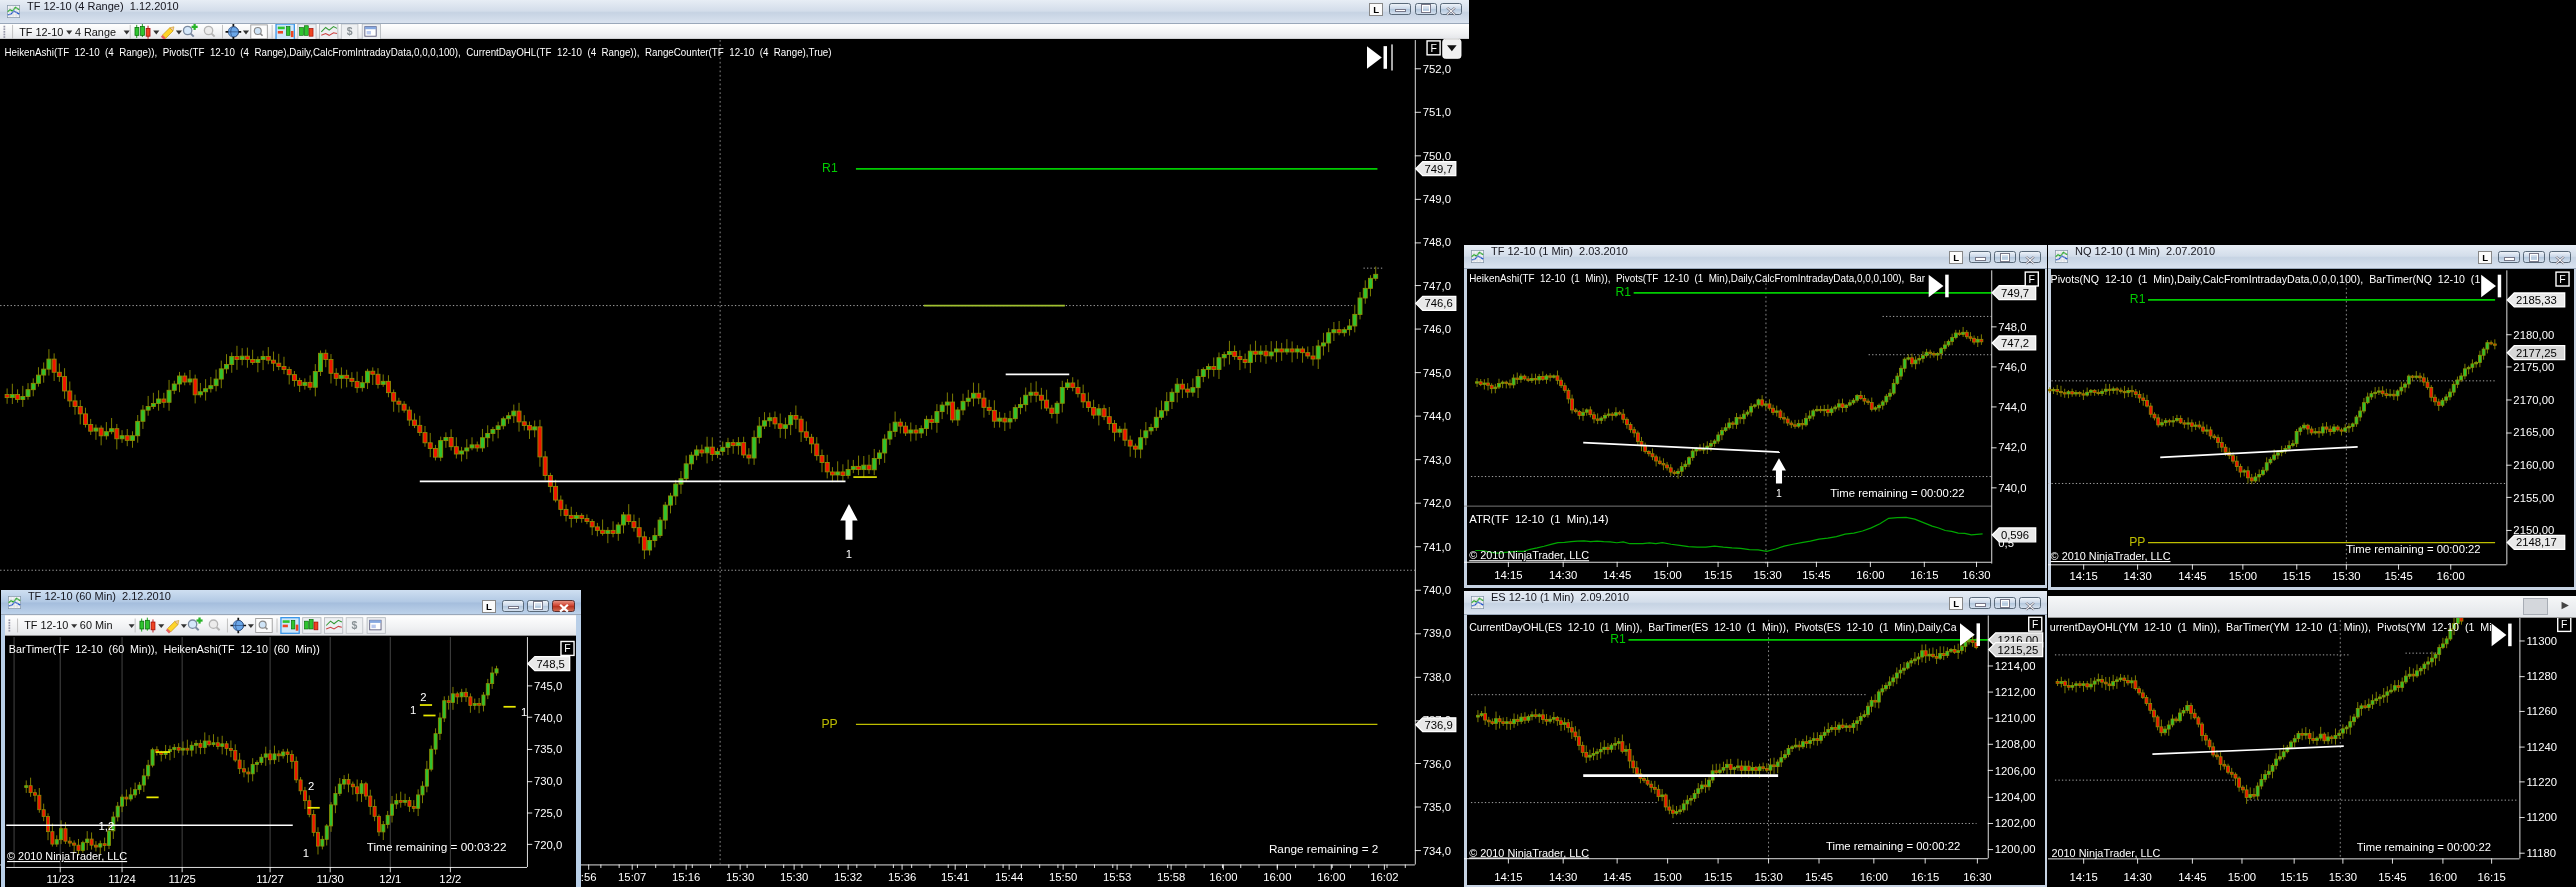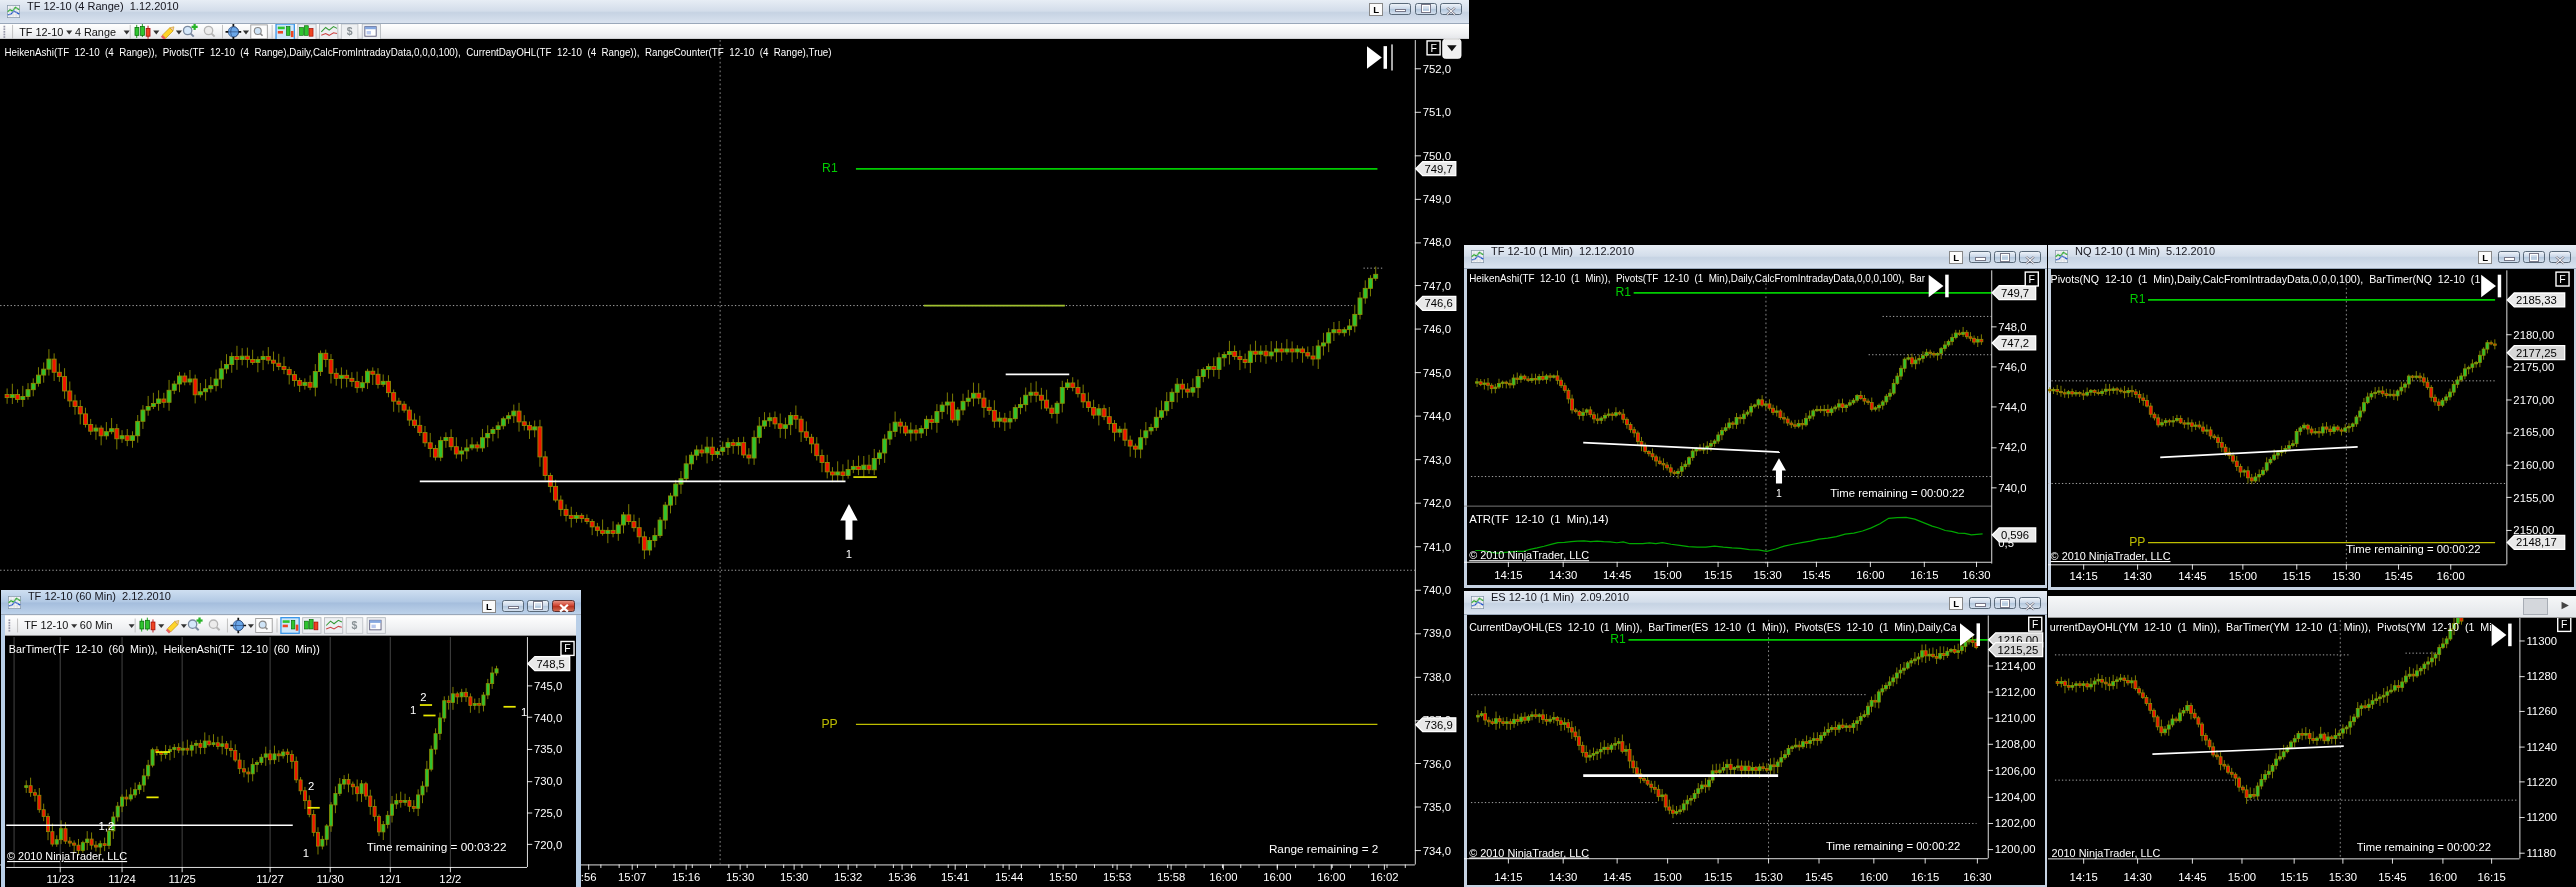--- a/index.html
+++ b/index.html
@@ -766,21 +766,21 @@
   </div>
 <div class="win" style="left:1464px;top:245px;width:583px;height:343px;background:#c6d2e2;z-index:3">
     <div style="position:absolute;left:2.6px;top:24.4px;width:578px;height:316px;background:#000"></div>
     <div style="position:absolute;left:0;top:0;width:583px;height:24.4px;background:linear-gradient(#e7edf5,#d3ddea 48%,#c6d3e3 55%,#d9e2ef);border-bottom:0.9px solid #9aa8ba;box-sizing:border-box">
       <div style="position:absolute;left:7px;top:5.2px"><svg width="13" height="13" viewBox="0 0 17 17">
           <rect x="0.5" y="0.5" width="16" height="16" fill="#f2f4f7" stroke="#8899aa"></rect>
           <path d="M1,9 L4,6 L7,8 L11,3 L16,6" stroke="#22aa22" stroke-width="1.8" fill="none"></path>
           <path d="M1,13 L5,12 L9,8 L13,10 L16,12" stroke="#2255cc" stroke-width="1.8" fill="none"></path>
           <path d="M4,1 v15 M8,1 v15 M12,1 v15 M1,5 h15 M1,9 h15 M1,13 h15" stroke="#c8cdd6" stroke-width="0.6"></path>
         </svg></div>
-      <div style="position:absolute;left:27px;top:0;height:24.4px;line-height:24.4px;font:11px 'Liberation Sans',sans-serif;color:#16161e;white-space:pre">TF 12-10 (1 Min)  12.12.2010</div>
+      <div style="position:absolute;left:27px;top:0;height:24.4px;line-height:24.4px;font:11px 'Liberation Sans',sans-serif;color:#16161e;white-space:pre">TF 12-10 (1 Min)  2.03.2010</div>
     </div>
     <div style="position:absolute;left:485px;top:6.1px;width:12.2px;height:11.3px;background:#fbfbfb;border:0.9px solid #888;color:#000;font:bold 9.6px 'Liberation Sans',sans-serif;text-align:center;line-height:11.3px">L</div>
     <div style="position:absolute;top:6.1px;width:22px;height:12.2px;border:0.9px solid #5a6a7a;border-radius:2.6px;background:linear-gradient(#eef3f9,#ccd9ea 45%,#b5c9de 55%,#d3dfee);box-sizing:border-box;left:505px">
       <div style="position:absolute;left:5.2px;top:5.2px;width:8.7px;height:1.7px;background:#fff;border:0.9px solid #778"></div>
     </div>
     <div style="position:absolute;top:6.1px;width:22px;height:12.2px;border:0.9px solid #5a6a7a;border-radius:2.6px;background:linear-gradient(#eef3f9,#ccd9ea 45%,#b5c9de 55%,#d3dfee);box-sizing:border-box;left:530px">
       <div style="position:absolute;left:6.1px;top:1.7px;width:6.1px;height:5.2px;border:1.7px solid #fff;outline:0.9px solid #778"></div>
     </div>
     <div style="position:absolute;top:6.1px;width:22px;height:12.2px;border:0.9px solid #5a6a7a;border-radius:2.6px;background:linear-gradient(#eef3f9,#ccd9ea 45%,#b5c9de 55%,#d3dfee);box-sizing:border-box;left:555px"><svg width="20" height="10.4" viewBox="0 0 23 12">
         <path d="M7,2 L16,10 M16,2 L7,10" stroke="#667" stroke-width="2.6"></path>
@@ -1127,21 +1127,21 @@
   </div>
 <div class="win" style="left:2048px;top:245px;width:528px;height:345px;background:#c6d2e2;z-index:3">
     <div style="position:absolute;left:2.6px;top:24.4px;width:523px;height:318px;background:#000"></div>
     <div style="position:absolute;left:0;top:0;width:528px;height:24.4px;background:linear-gradient(#e7edf5,#d3ddea 48%,#c6d3e3 55%,#d9e2ef);border-bottom:0.9px solid #9aa8ba;box-sizing:border-box">
       <div style="position:absolute;left:7px;top:5.2px"><svg width="13" height="13" viewBox="0 0 17 17">
           <rect x="0.5" y="0.5" width="16" height="16" fill="#f2f4f7" stroke="#8899aa"></rect>
           <path d="M1,9 L4,6 L7,8 L11,3 L16,6" stroke="#22aa22" stroke-width="1.8" fill="none"></path>
           <path d="M1,13 L5,12 L9,8 L13,10 L16,12" stroke="#2255cc" stroke-width="1.8" fill="none"></path>
           <path d="M4,1 v15 M8,1 v15 M12,1 v15 M1,5 h15 M1,9 h15 M1,13 h15" stroke="#c8cdd6" stroke-width="0.6"></path>
         </svg></div>
-      <div style="position:absolute;left:27px;top:0;height:24.4px;line-height:24.4px;font:11px 'Liberation Sans',sans-serif;color:#16161e;white-space:pre">NQ 12-10 (1 Min)  5.12.2010</div>
+      <div style="position:absolute;left:27px;top:0;height:24.4px;line-height:24.4px;font:11px 'Liberation Sans',sans-serif;color:#16161e;white-space:pre">NQ 12-10 (1 Min)  2.07.2010</div>
     </div>
     <div style="position:absolute;left:430px;top:6.1px;width:12.2px;height:11.3px;background:#fbfbfb;border:0.9px solid #888;color:#000;font:bold 9.6px 'Liberation Sans',sans-serif;text-align:center;line-height:11.3px">L</div>
     <div style="position:absolute;top:6.1px;width:22px;height:12.2px;border:0.9px solid #5a6a7a;border-radius:2.6px;background:linear-gradient(#eef3f9,#ccd9ea 45%,#b5c9de 55%,#d3dfee);box-sizing:border-box;left:450px">
       <div style="position:absolute;left:5.2px;top:5.2px;width:8.7px;height:1.7px;background:#fff;border:0.9px solid #778"></div>
     </div>
     <div style="position:absolute;top:6.1px;width:22px;height:12.2px;border:0.9px solid #5a6a7a;border-radius:2.6px;background:linear-gradient(#eef3f9,#ccd9ea 45%,#b5c9de 55%,#d3dfee);box-sizing:border-box;left:475px">
       <div style="position:absolute;left:6.1px;top:1.7px;width:6.1px;height:5.2px;border:1.7px solid #fff;outline:0.9px solid #778"></div>
     </div>
     <div style="position:absolute;top:6.1px;width:22px;height:12.2px;border:0.9px solid #5a6a7a;border-radius:2.6px;background:linear-gradient(#eef3f9,#ccd9ea 45%,#b5c9de 55%,#d3dfee);box-sizing:border-box;left:501px"><svg width="20" height="10.4" viewBox="0 0 23 12">
         <path d="M7,2 L16,10 M16,2 L7,10" stroke="#667" stroke-width="2.6"></path>

